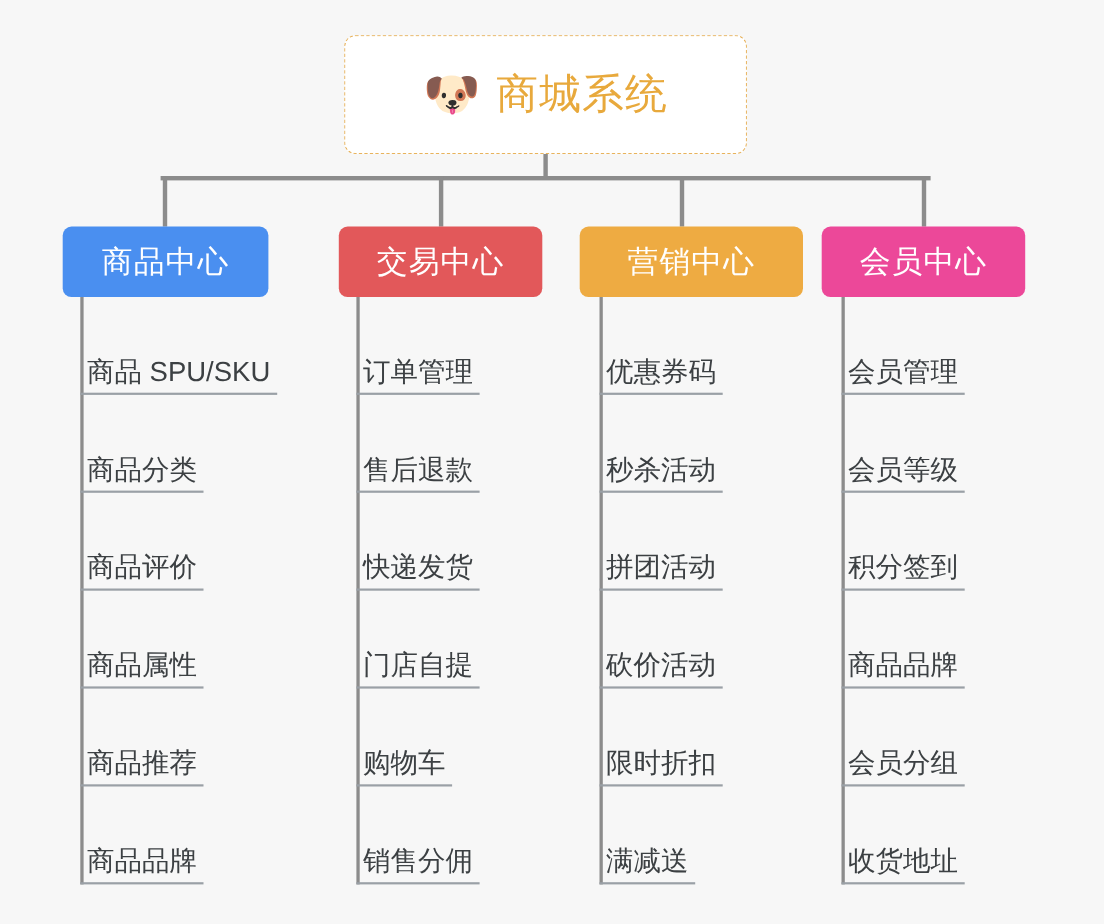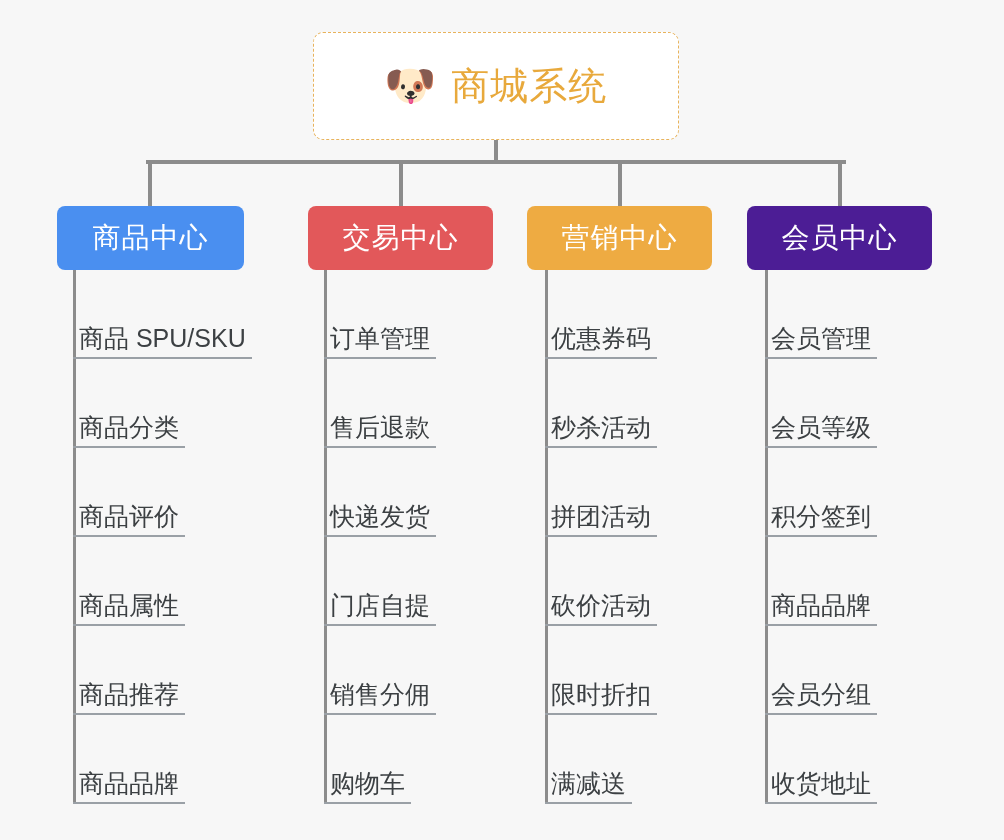--- a/index.html
+++ b/index.html
@@ -172,28 +172,28 @@
         <div class="leaf-item">
           <span class="leaf-text">售后退款</span>
         </div>
         <div class="leaf-item">
           <span class="leaf-text">快递发货</span>
         </div>
         <div class="leaf-item">
           <span class="leaf-text">门店自提</span>
         </div>
         <div class="leaf-item">
+          <span class="leaf-text">购物车</span>
+        </div>
+        <div class="leaf-item">
           <span class="leaf-text">销售分佣</span>
         </div>
-        <div class="leaf-item">
-          <span class="leaf-text">购物车</span>
-        </div>
       </div>
       <div class="conn conn-drop" style="left: 618px;"></div>
-      <div class="branch-box" style="left: 527px; width: 185px; background: rgb(238, 171, 66);">
+      <div class="branch-box" style="left: 527px; width: 203px; background: rgb(238, 171, 66);">
         <span class="branch-label">营销中心</span>
       </div>
       <div class="leaf-col" style="left: 545px;">
         <div class="leaf-spine" style="height: 534px;"></div>
         <div class="leaf-item">
           <span class="leaf-text">优惠券码</span>
         </div>
         <div class="leaf-item">
           <span class="leaf-text">秒杀活动</span>
         </div>
@@ -204,21 +204,21 @@
           <span class="leaf-text">砍价活动</span>
         </div>
         <div class="leaf-item">
           <span class="leaf-text">限时折扣</span>
         </div>
         <div class="leaf-item">
           <span class="leaf-text">满减送</span>
         </div>
       </div>
       <div class="conn conn-drop" style="left: 838px;"></div>
-      <div class="branch-box" style="left: 747px; width: 185px; background: #4c1d95;">
+      <div class="branch-box" style="left: 747px; width: 185px; background: #ec4899;">
         <span class="branch-label">会员中心</span>
       </div>
       <div class="leaf-col" style="left: 765px;">
         <div class="leaf-spine" style="height: 534px;"></div>
         <div class="leaf-item">
           <span class="leaf-text">会员管理</span>
         </div>
         <div class="leaf-item">
           <span class="leaf-text">会员等级</span>
         </div>

